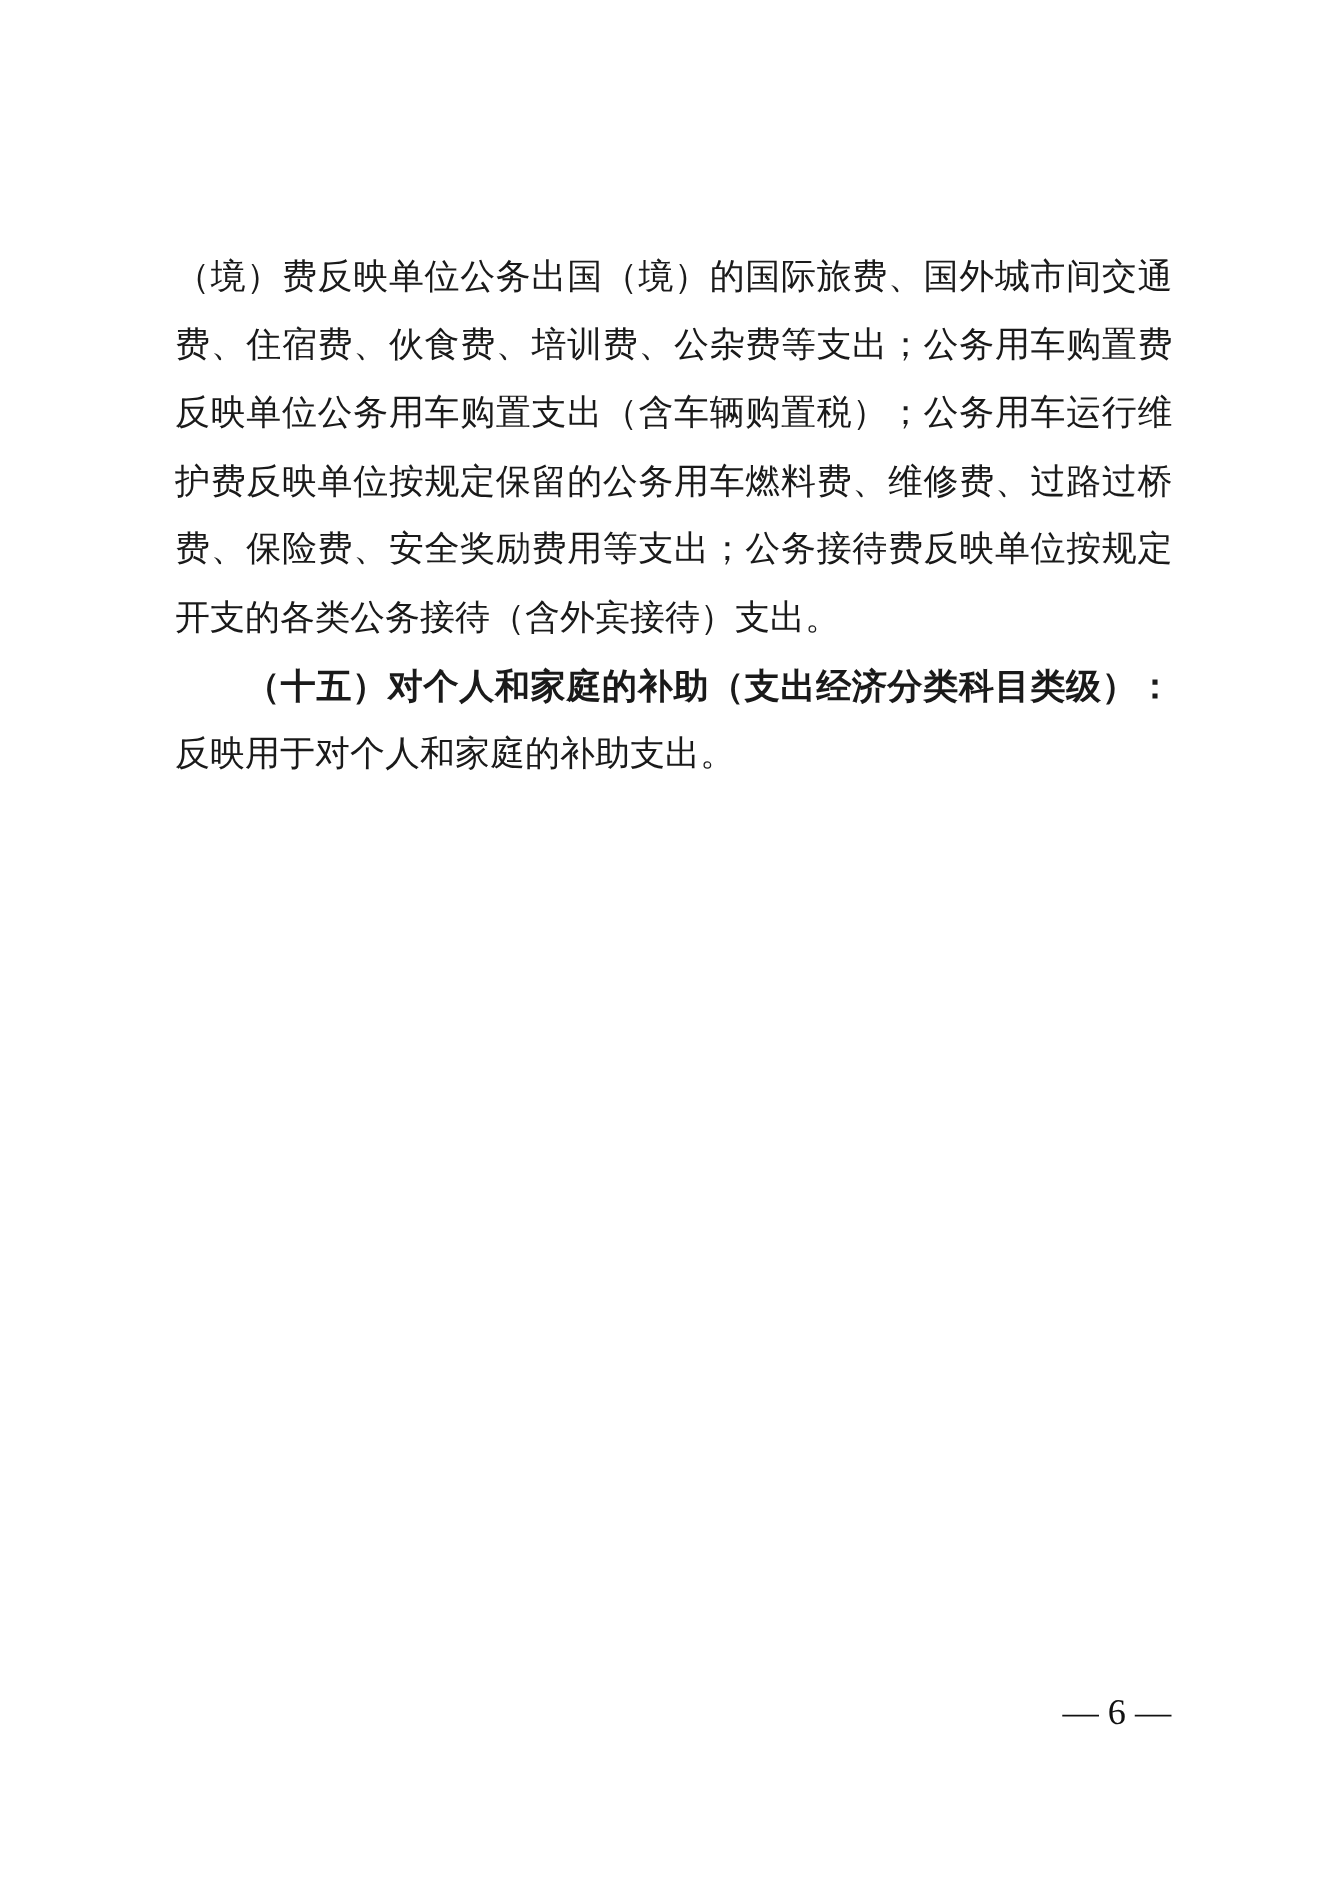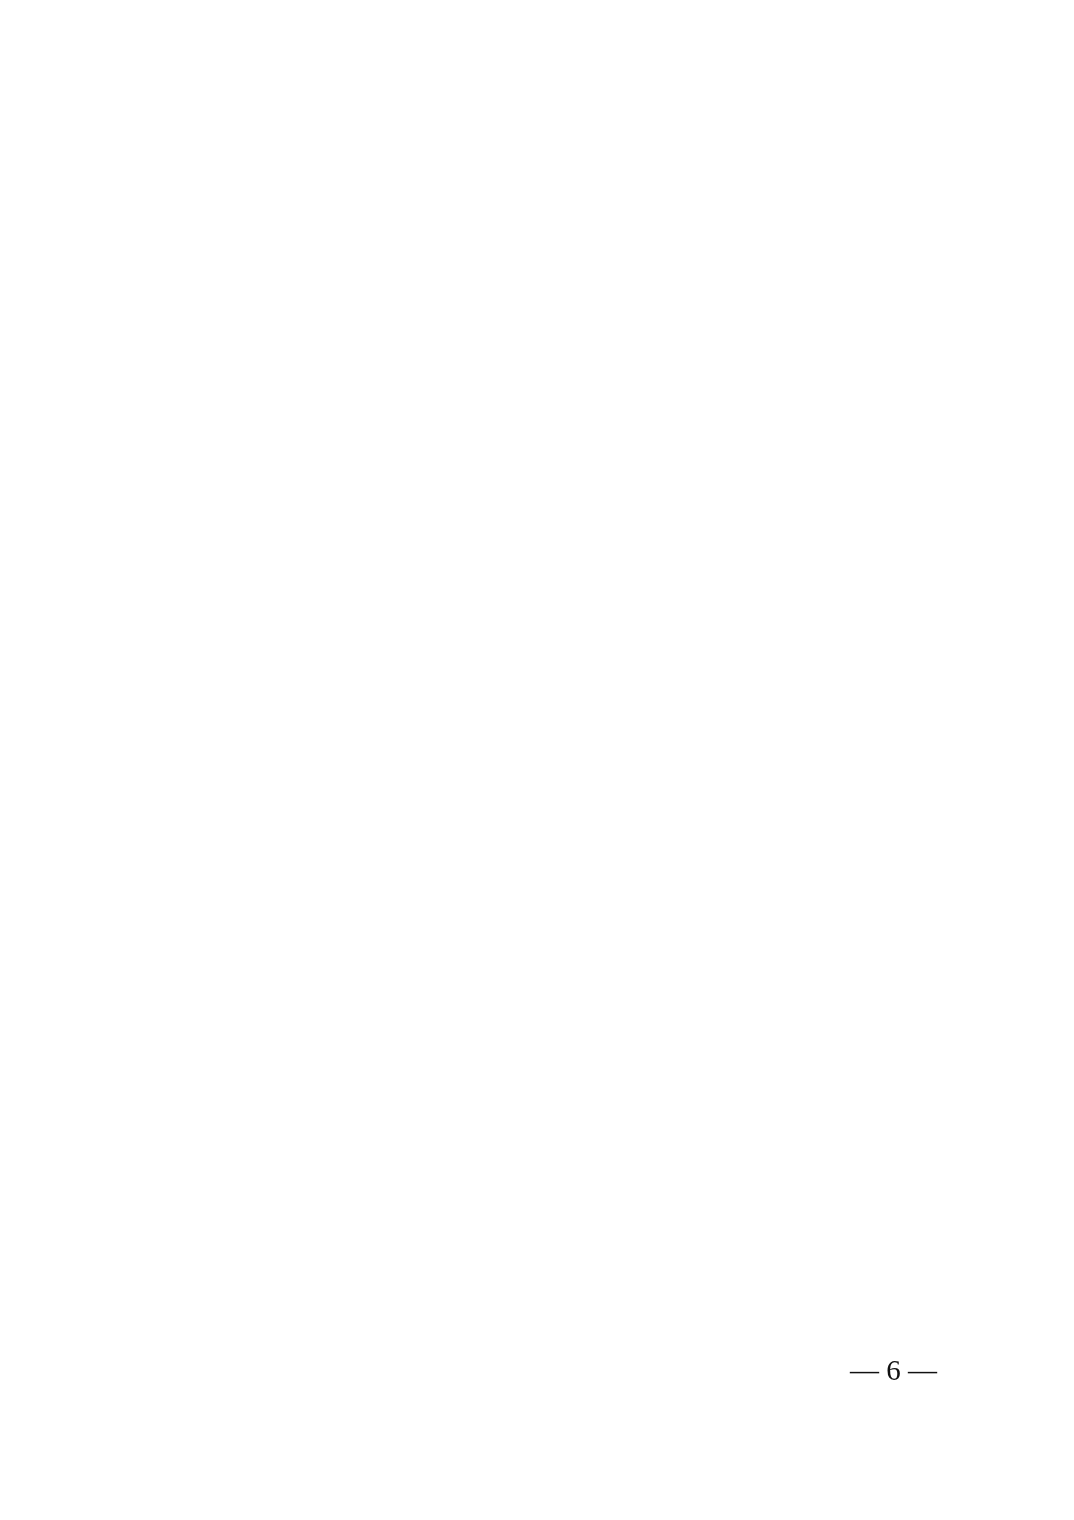--- a/index.html
+++ b/index.html
@@ -50,23 +50,25 @@
     white-space: nowrap;
   }
 </style>
 </head>
 <body>
 
 <div class="page">
 
   <div class="content">
 
+    <p><span class="para-head"></span><span>（境）费反映单位公务出国（境）的国际旅费、国外城市间交通费、住宿费、伙食费、培训费、公杂费等支出；公务用车购置费反映单位公务用车购置支出（含车辆购置税）；公务用车运行维护费反映单位按规定保留的公务用车燃料费、维修费、过路过桥费、保险费、安全奖励费用等支出；公务接待费反映单位按规定开支的各类公务接待（含外宾接待）支出。</span></p>
 
 
 
 
+    <p class="indent"><span class="para-head">（十五）对个人和家庭的补助（支出经济分类科目类级）：</span><span>反映用于对个人和家庭的补助支出。</span></p>
 
 
   </div>
 
   <div class="page-number">— 6 —</div>
 
 </div>
 
 </body></html>

